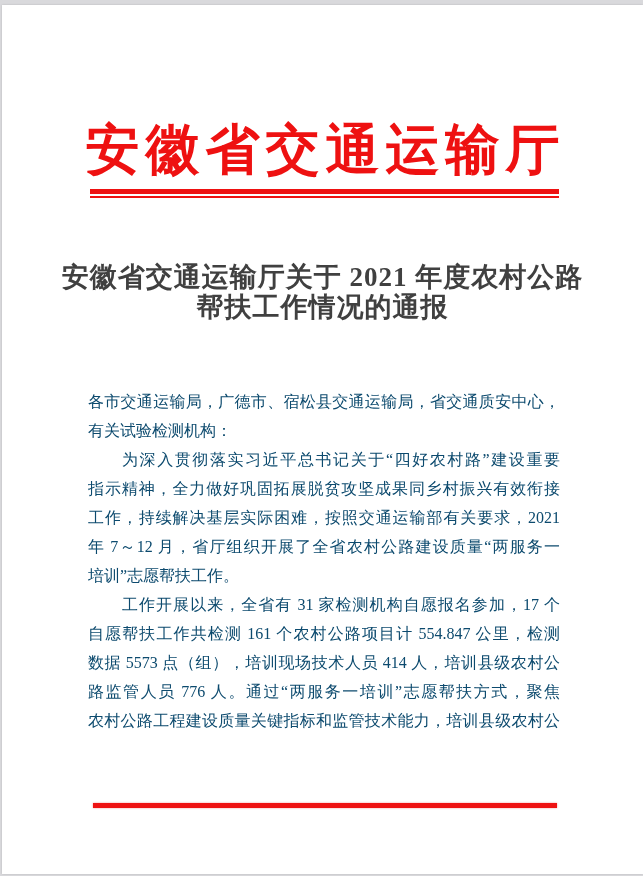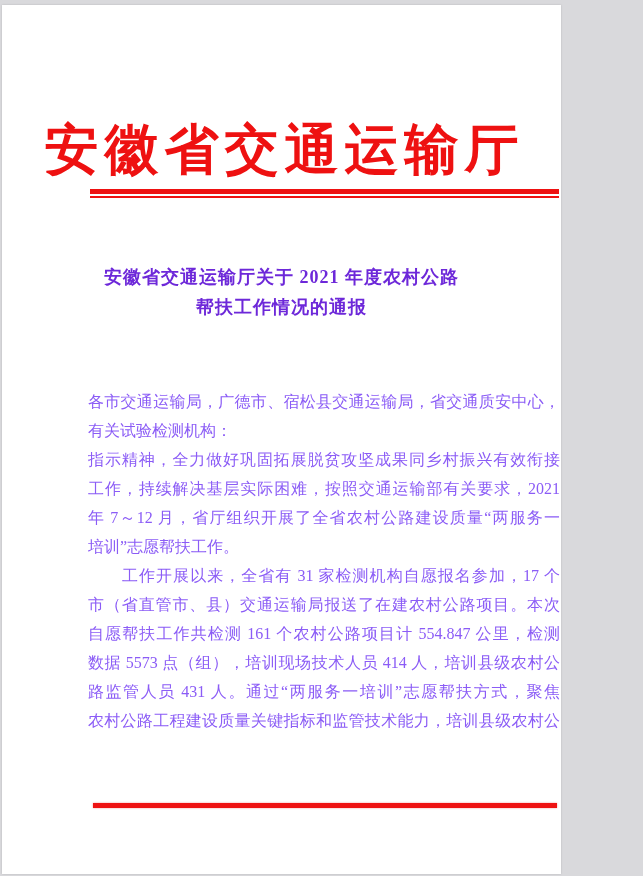--- a/index.html
+++ b/index.html
@@ -10,21 +10,21 @@
     overflow: hidden;
   }
   body {
     background: #d9d9dc;
     font-family: "Liberation Serif", "DejaVu Serif", serif;
   }
   .page {
     position: absolute;
     left: 2px;
     top: 5px;
-    width: 559px;
+    width: 641px;
     height: 869px;
     background: #ffffff;
     box-shadow: 0 0 2px rgba(0,0,0,0.15);
   }
   .masthead {
     position: absolute;
     left: 0;
     top: 110px;
     width: 100%;
     height: 70px;
@@ -51,35 +51,35 @@
     margin-top: 2px;
     height: 2px;
     background: #ee1111;
   }
   .doc-title {
     position: absolute;
     left: 0;
     top: 257px;
     width: 100%;
     text-align: center;
-    font-size: 18px;
+    font-size: 27px;
     font-weight: bold;
     line-height: 30px;
     letter-spacing: 1px;
-    color: #6d28d9;
+    color: #404040;
     white-space: nowrap;
   }
   .body-text {
     position: absolute;
     left: 86px;
     top: 382px;
     width: 472px;
     font-size: 16px;
     line-height: 29px;
-    color: #8b5cf6;
+    color: #0c4a6e;
   }
   .body-line {
     text-align: justify;
     text-align-last: justify;
     white-space: nowrap;
     height: 29px;
   }
   .body-line.indent {
     padding-left: 34px;
   }
@@ -109,27 +109,27 @@
   </div>
 
   <div class="doc-title">
     <div class="title-line">安徽省交通运输厅关于 2021 年度农村公路</div>
     <div class="title-line">帮扶工作情况的通报</div>
   </div>
 
   <div class="body-text">
     <div class="body-line">各市交通运输局，广德市、宿松县交通运输局，省交通质安中心，</div>
     <div class="body-line para-end">有关试验检测机构：</div>
+    <div class="body-line indent">为深入贯彻落实习近平总书记关于“四好农村路”建设重要</div>
     <div class="body-line">指示精神，全力做好巩固拓展脱贫攻坚成果同乡村振兴有效衔接</div>
     <div class="body-line">工作，持续解决基层实际困难，按照交通运输部有关要求，2021</div>
     <div class="body-line">年 7～12 月，省厅组织开展了全省农村公路建设质量“两服务一</div>
     <div class="body-line para-end">培训”志愿帮扶工作。</div>
     <div class="body-line indent">工作开展以来，全省有 31 家检测机构自愿报名参加，17 个</div>
-    <div class="body-line">市（省直管市、县）交通运输局报送了在建农村公路项目。本次</div>
     <div class="body-line">自愿帮扶工作共检测 161 个农村公路项目计 554.847 公里，检测</div>
     <div class="body-line">数据 5573 点（组），培训现场技术人员 414 人，培训县级农村公</div>
-    <div class="body-line">路监管人员 431 人。通过“两服务一培训”志愿帮扶方式，聚焦</div>
+    <div class="body-line">路监管人员 776 人。通过“两服务一培训”志愿帮扶方式，聚焦</div>
     <div class="body-line">农村公路工程建设质量关键指标和监管技术能力，培训县级农村公</div>
   </div>
 
   <div class="footer-rule"></div>
 
 </div>
 
 </body></html>

